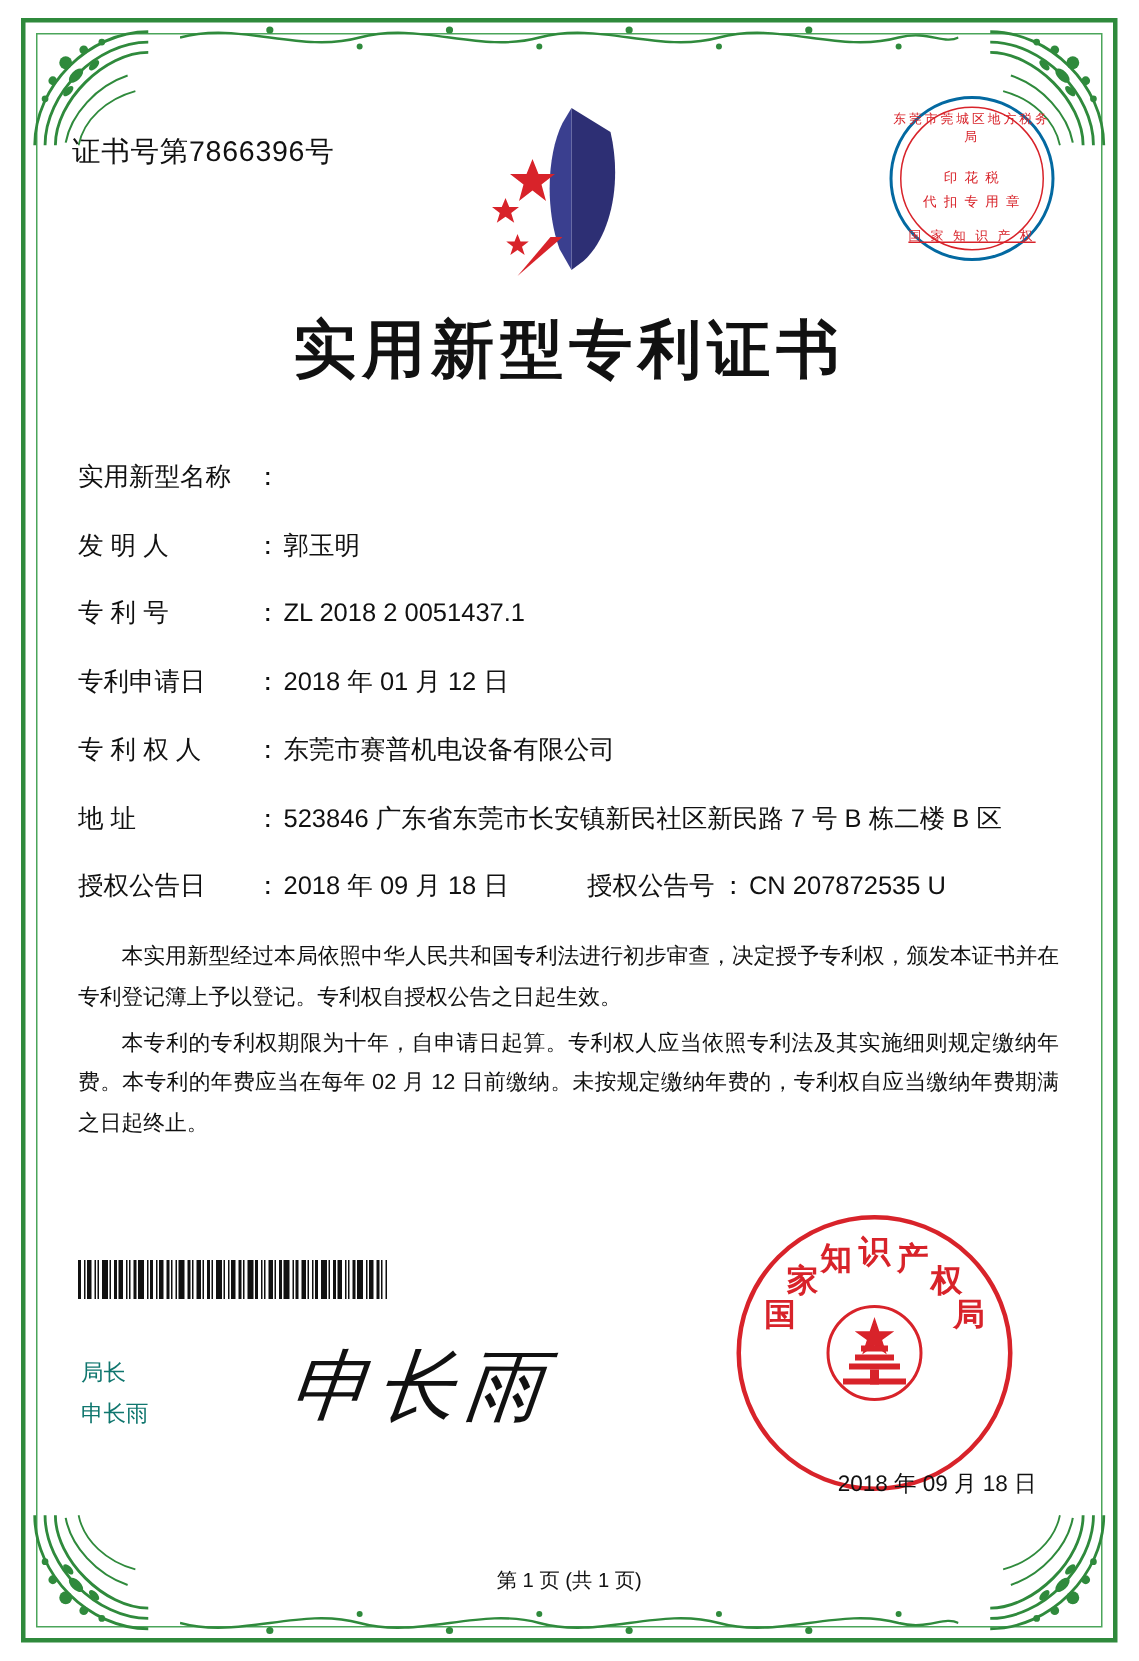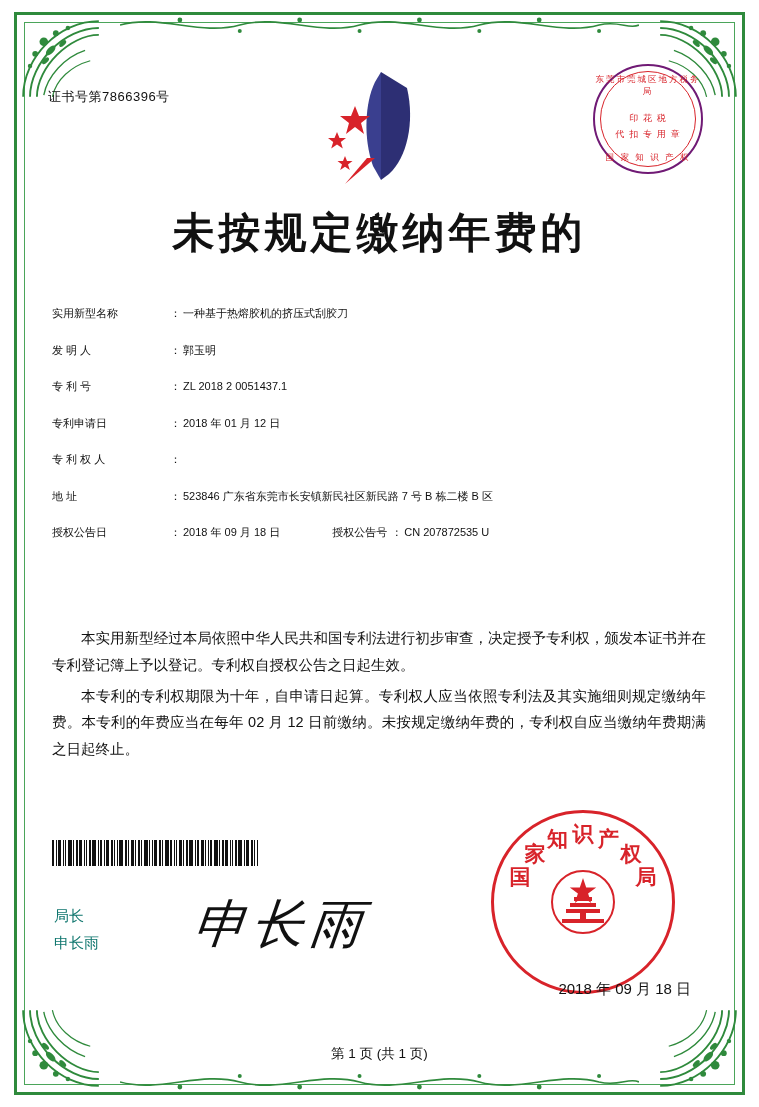--- a/index.html
+++ b/index.html
@@ -64,21 +64,21 @@
     position: absolute;
     left: 44px;
     top: 40px;
     right: 44px;
     bottom: 40px;
   }
   .cert-number {
     position: absolute;
     left: 4px;
     top: 48px;
-    font-size: 13px;
+    font-size: 19px;
     color: #111;
     letter-spacing: 0.5px;
   }
   
   .logo {
     position: absolute;
     left: 50%;
     top: 22px;
     width: 130px;
     height: 130px;
@@ -86,21 +86,21 @@
   }
   .logo svg { width: 100%; height: 100%; display: block; }
 
   
   .tax-stamp {
     position: absolute;
     right: 12px;
     top: 24px;
     width: 106px;
     height: 106px;
-    border: 2px solid #701a75;
+    border: 2px solid #0369a1;
     border-radius: 50%;
     color: #d8232a;
   }
   .tax-stamp .ts-inner {
     position: absolute;
     inset: 5px;
     border: 1px solid #d8232a;
     border-radius: 50%;
   }
   .tax-stamp .ts-line {
@@ -113,40 +113,40 @@
   }
   .tax-stamp .ts-line.l2 { top: 46px; }
   .tax-stamp .ts-line.l3 { top: 62px; }
   .tax-stamp .ts-arc {
     position: absolute;
     left: 0; right: 0; top: 8px;
     text-align: center;
     font-size: 8.5px;
     letter-spacing: 2px;
   }
-  .tax-stamp .ts-arc.bottom { top: auto; bottom: 8px; }
+  .tax-stamp .ts-arc.bottom { top: auto; bottom: 8px; text-decoration: underline; }
 
   .title {
     position: absolute;
     left: 0; right: 0;
     top: 165px;
     text-align: center;
     font-size: 42px;
     font-weight: bold;
     letter-spacing: 4px;
     color: #111;
     font-family: "DejaVu Sans", sans-serif;
   }
 
   .fields {
     position: absolute;
     left: 8px;
     right: 8px;
     top: 265px;
-    font-size: 11px;
+    font-size: 17px;
     color: #111;
     line-height: 1.5;
   }
   .field-row {
     display: flex;
     align-items: flex-start;
     margin-bottom: 20px;
   }
   .field-label {
     width: 118px;
@@ -406,28 +406,27 @@
     </div>
 
     <div class="tax-stamp">
       <div class="ts-inner"></div>
       <div class="ts-arc">东莞市莞城区地方税务局</div>
       <div class="ts-line l2">印 花 税</div>
       <div class="ts-line l3">代 扣 专 用 章</div>
       <div class="ts-arc bottom">国 家 知 识 产 权</div>
     </div>
 
-    <div class="title">未按规定缴纳年费的</div>
+    <div class="title">实用新型专利证书</div>
 
     <div class="fields">
 
       <div class="field-row">
         <span class="field-label">实用新型名称</span>
         <span class="field-colon">：</span>
-        <span class="field-value">一种基于热熔胶机的挤压式刮胶刀</span>
       </div>
 
       <div class="field-row">
         <span class="field-label spread">发 明 人</span>
         <span class="field-colon">：</span>
         <span class="field-value">郭玉明</span>
       </div>
 
       <div class="field-row">
         <span class="field-label spread">专 利 号</span>
@@ -437,20 +436,21 @@
 
       <div class="field-row">
         <span class="field-label">专利申请日</span>
         <span class="field-colon">：</span>
         <span class="field-value">2018 年 01 月 12 日</span>
       </div>
 
       <div class="field-row">
         <span class="field-label spread">专 利 权 人</span>
         <span class="field-colon">：</span>
+        <span class="field-value">东莞市赛普机电设备有限公司</span>
       </div>
 
       <div class="field-row">
         <span class="field-label spread">地 址</span>
         <span class="field-colon">：</span>
         <span class="field-value">523846 广东省东莞市长安镇新民社区新民路 7 号 B 栋二楼 B 区</span>
       </div>
 
       <div class="field-row">
         <span class="field-label">授权公告日</span>

